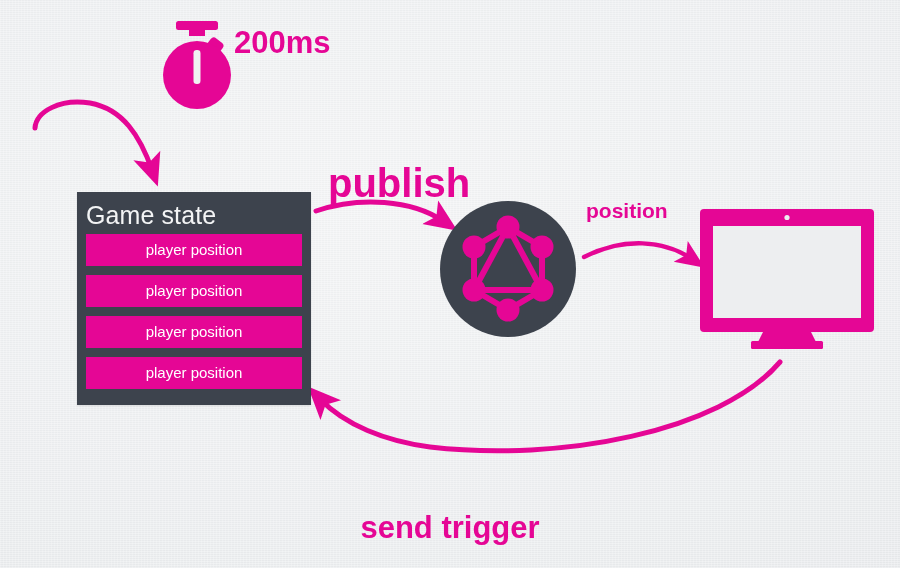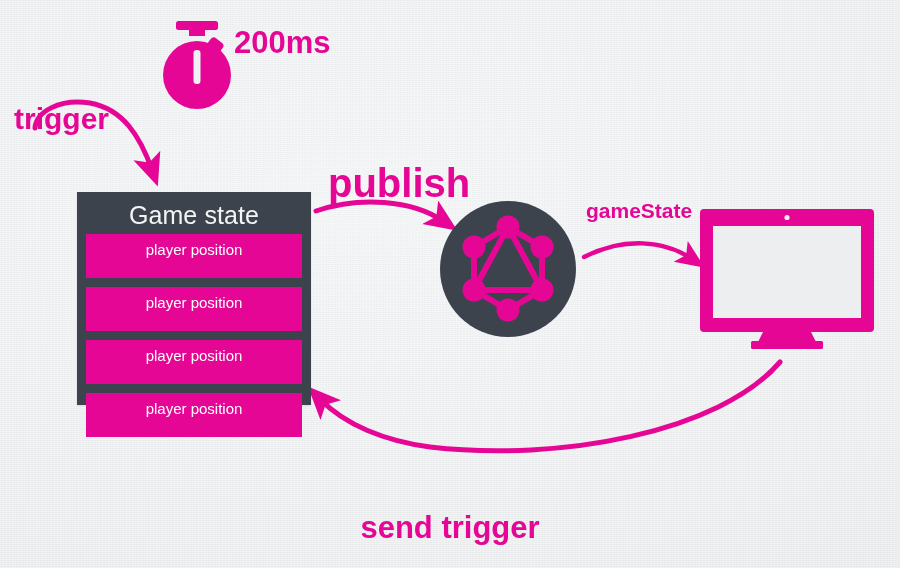--- a/index.html
+++ b/index.html
@@ -41,34 +41,33 @@
     height: 213px;
     background: #3d434d;
     box-sizing: border-box;
     padding: 6px 9px 8px 9px;
     box-shadow: 0 1px 2px rgba(0,0,0,.10);
   }
   #game-state-title {
     color: #f3f4f5;
     font-size: 25px;
     font-weight: 300;
-    text-align: center;
     letter-spacing: .1px;
     line-height: 34px;
     height: 36px;
     white-space: nowrap;
   }
   .player-row {
     background: #e50695;
     color: #ffffff;
     font-size: 15px;
     font-weight: 300;
     text-align: center;
     line-height: 32px;
-    height: 44px;
+    height: 32px;
     margin-bottom: 9px;
     white-space: nowrap;
   }
   .player-row:last-child { margin-bottom: 0; }
   
   .label {
     position: absolute;
     color: #e50695;
     font-weight: 700;
     white-space: nowrap;
@@ -151,24 +150,23 @@
   <div id="game-state-panel">
     <div id="game-state-title">Game state</div>
     <div class="player-row">player position</div>
     <div class="player-row">player position</div>
     <div class="player-row">player position</div>
     <div class="player-row">player position</div>
   </div>
 
   <div class="label" id="label-200ms">200ms</div>
 
-  <div class="label" id="label-trigger">trigger</div>
 
   <div class="label" id="label-publish">publish</div>
 
-  <div class="label" id="label-gamestate">gameState</div>
+  <div class="label" id="label-gamestate">position</div>
 
   <div class="label" id="label-send-position">
     <div>send trigger</div>
     
   </div>
 
 </div>
 
 </body></html>

